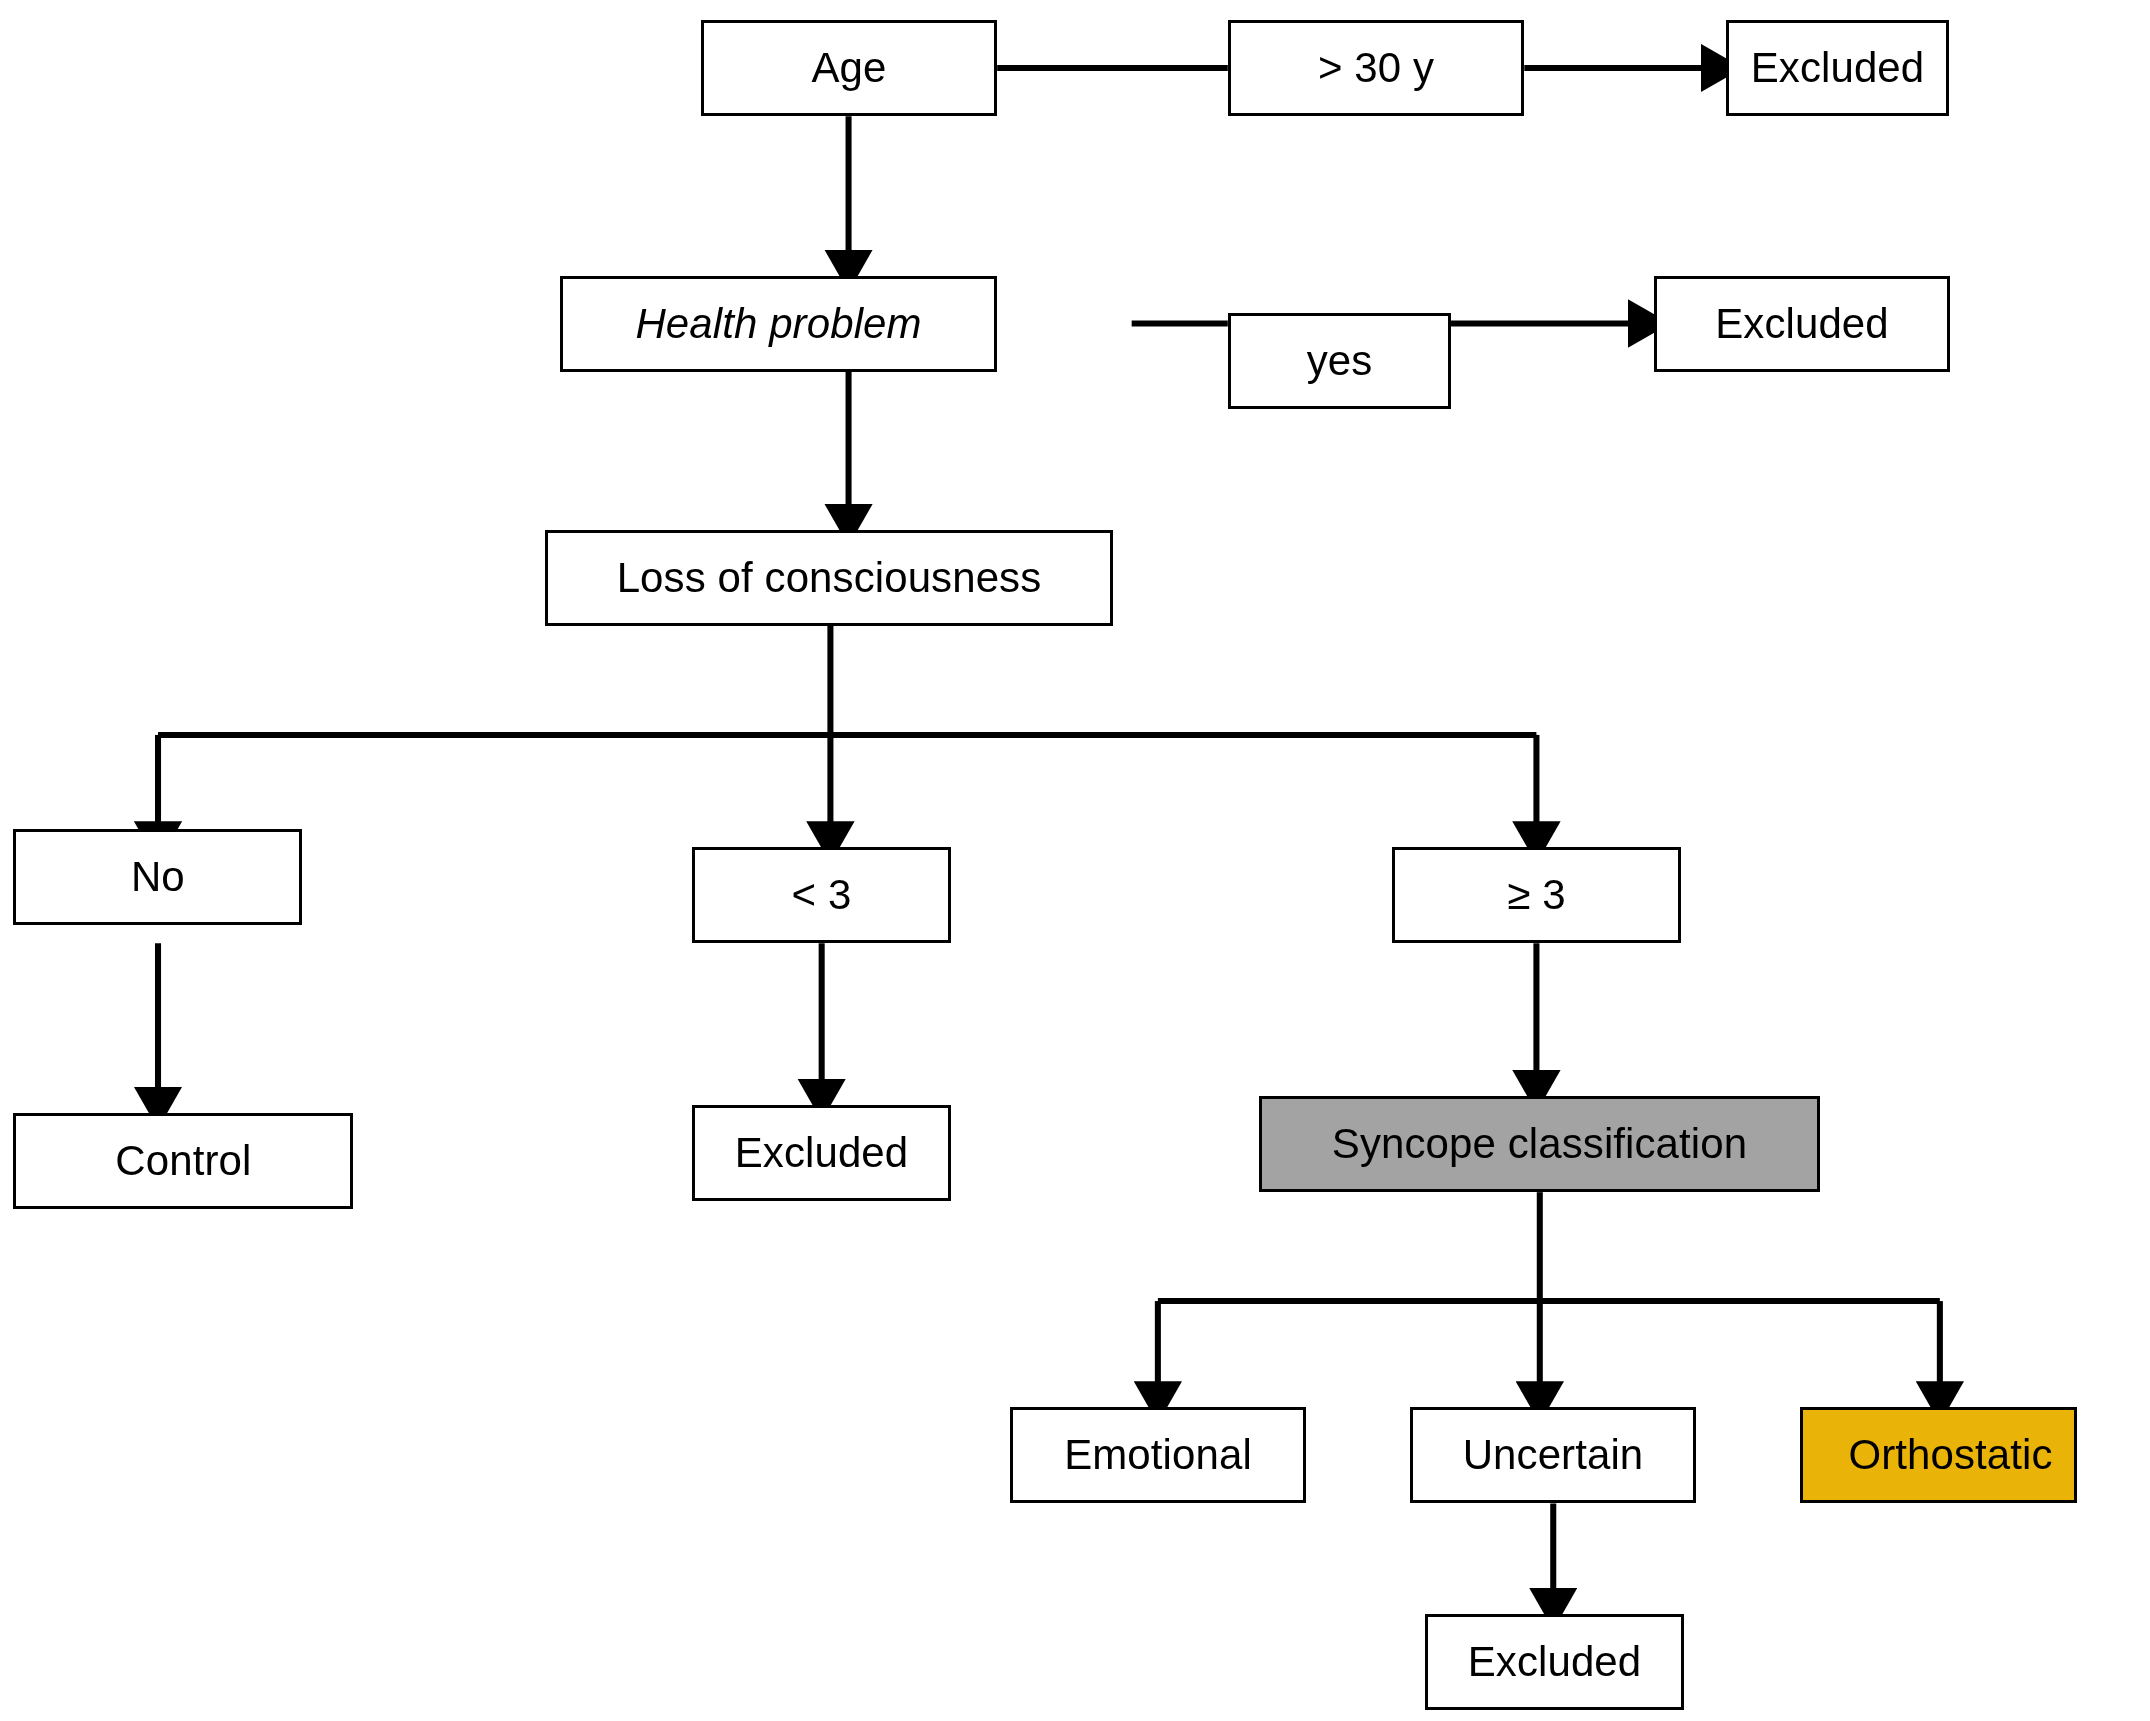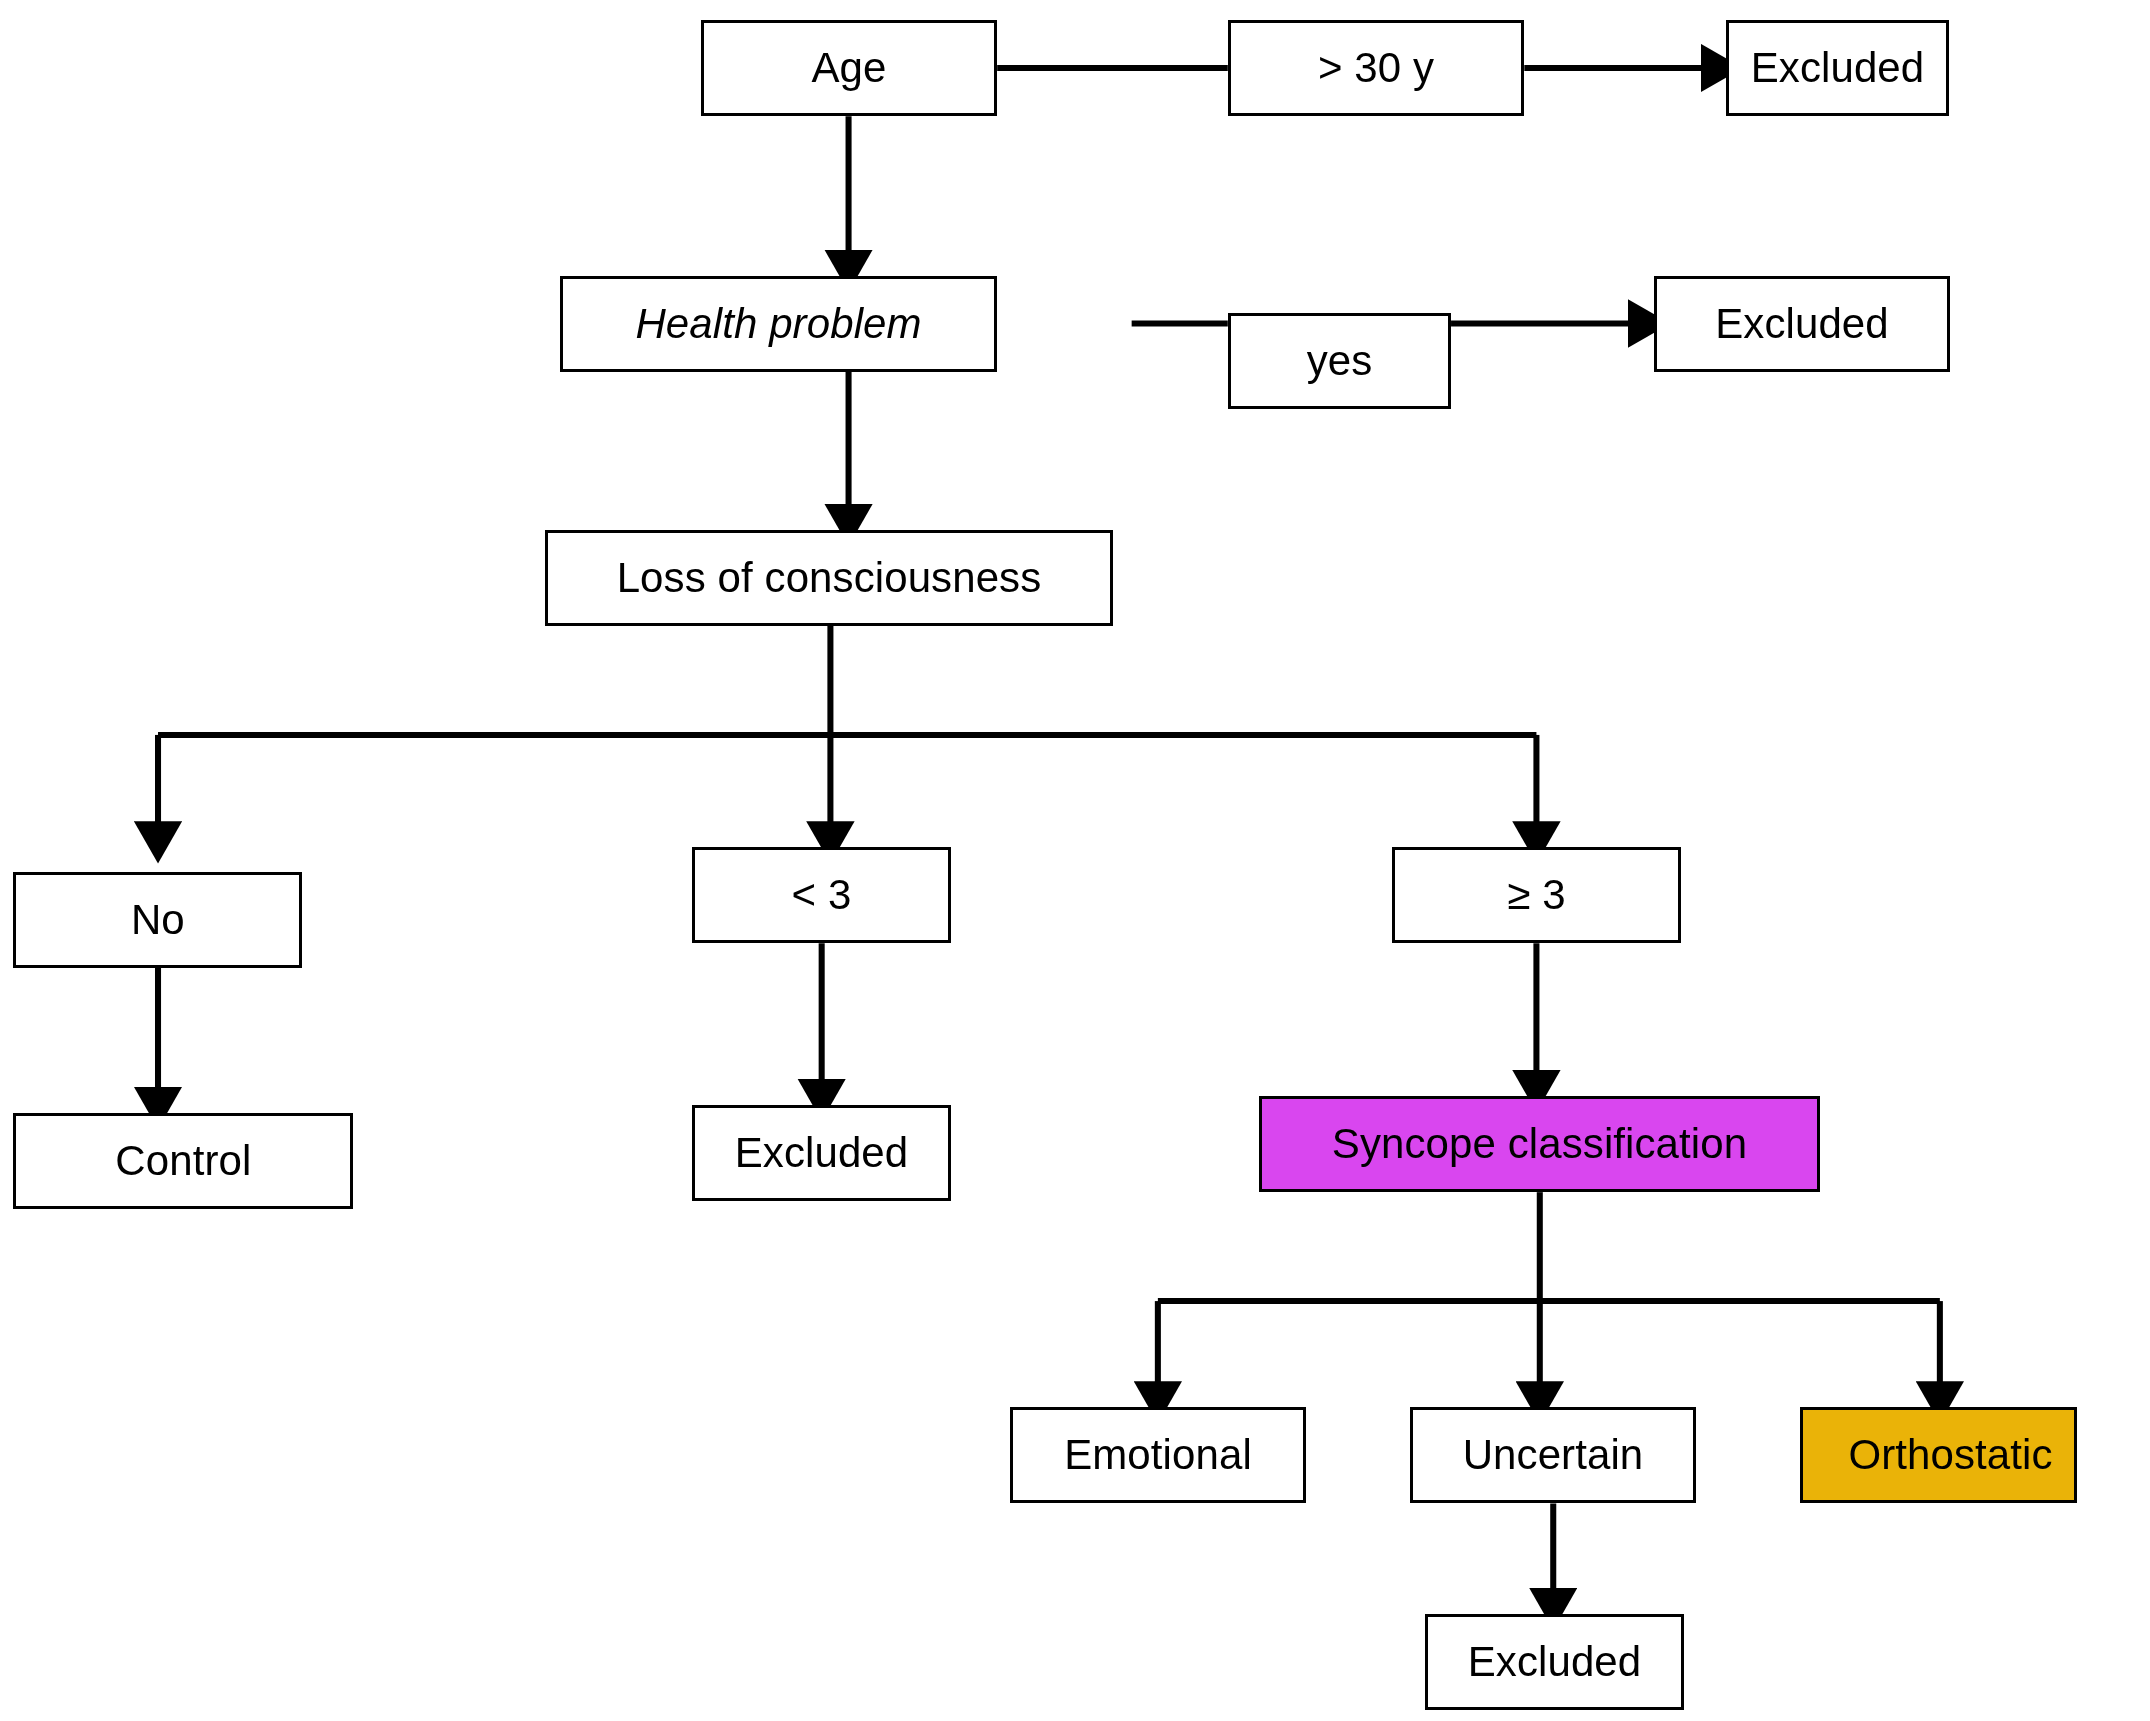--- a/index.html
+++ b/index.html
@@ -95,36 +95,36 @@
       </div>
       <div class="node" style="left: 1228px; top: 276px; width: 223px; height: 96px; border-width: 3.4px; border-color: rgb(0, 0, 0); background: rgb(255, 255, 255); font-size: 42px; margin-top: 37px;">
         <span class="node-label">yes</span>
       </div>
       <div class="node" style="left: 1654px; top: 276px; width: 296px; height: 96px; border-width: 3.4px; border-color: rgb(0, 0, 0); background: rgb(255, 255, 255); font-size: 42px;">
         <span class="node-label">Excluded</span>
       </div>
       <div class="node" style="left: 545px; top: 530px; width: 568px; height: 96px; border-width: 3.4px; border-color: rgb(0, 0, 0); background: rgb(255, 255, 255); font-size: 42px;">
         <span class="node-label">Loss of consciousness</span>
       </div>
-      <div class="node" style="left: 13.4px; top: 872px; width: 289px; height: 96px; border-width: 3.4px; border-color: rgb(0, 0, 0); background: rgb(255, 255, 255); font-size: 42px;">
+      <div class="node" style="left: 13.4px; top: 829px; width: 289px; height: 96px; border-width: 3.4px; border-color: rgb(0, 0, 0); background: rgb(255, 255, 255); font-size: 42px;">
         <span class="node-label">No</span>
       </div>
       <div class="node" style="left: 692px; top: 847px; width: 259px; height: 96px; border-width: 3.4px; border-color: rgb(0, 0, 0); background: rgb(255, 255, 255); font-size: 42px;">
         <span class="node-label">&lt; 3</span>
       </div>
       <div class="node" style="left: 1392px; top: 847px; width: 289px; height: 96px; border-width: 3.4px; border-color: rgb(0, 0, 0); background: rgb(255, 255, 255); font-size: 42px;">
         <span class="node-label">≥ 3</span>
       </div>
       <div class="node" style="left: 13.4px; top: 1113px; width: 340px; height: 96px; border-width: 3.4px; border-color: rgb(0, 0, 0); background: rgb(255, 255, 255); font-size: 42px;">
         <span class="node-label">Control</span>
       </div>
       <div class="node" style="left: 692px; top: 1105px; width: 259px; height: 96px; border-width: 3.4px; border-color: rgb(0, 0, 0); background: rgb(255, 255, 255); font-size: 42px;">
         <span class="node-label">Excluded</span>
       </div>
-      <div class="node" style="left: 1259px; top: 1096px; width: 561px; height: 96px; border-width: 3.4px; border-color: rgb(0, 0, 0); background: #d946ef; font-size: 42px;">
+      <div class="node" style="left: 1259px; top: 1096px; width: 561px; height: 96px; border-width: 3.4px; border-color: rgb(0, 0, 0); background: #a3a3a3; font-size: 42px;">
         <span class="node-label">Syncope classification</span>
       </div>
       <div class="node" style="left: 1010px; top: 1407px; width: 296px; height: 96px; border-width: 3.4px; border-color: rgb(0, 0, 0); background: rgb(255, 255, 255); font-size: 42px;">
         <span class="node-label">Emotional</span>
       </div>
       <div class="node" style="left: 1410px; top: 1407px; width: 286px; height: 96px; border-width: 3.4px; border-color: rgb(0, 0, 0); background: rgb(255, 255, 255); font-size: 42px;">
         <span class="node-label">Uncertain</span>
       </div>
       <div class="node" style="left: 1800px; top: 1407px; width: 277px; height: 96px; border-width: 3.4px; border-color: rgb(0, 0, 0); background: #eab308; font-size: 42px; padding-left: 24px;">
         <span class="node-label">Orthostatic</span>

